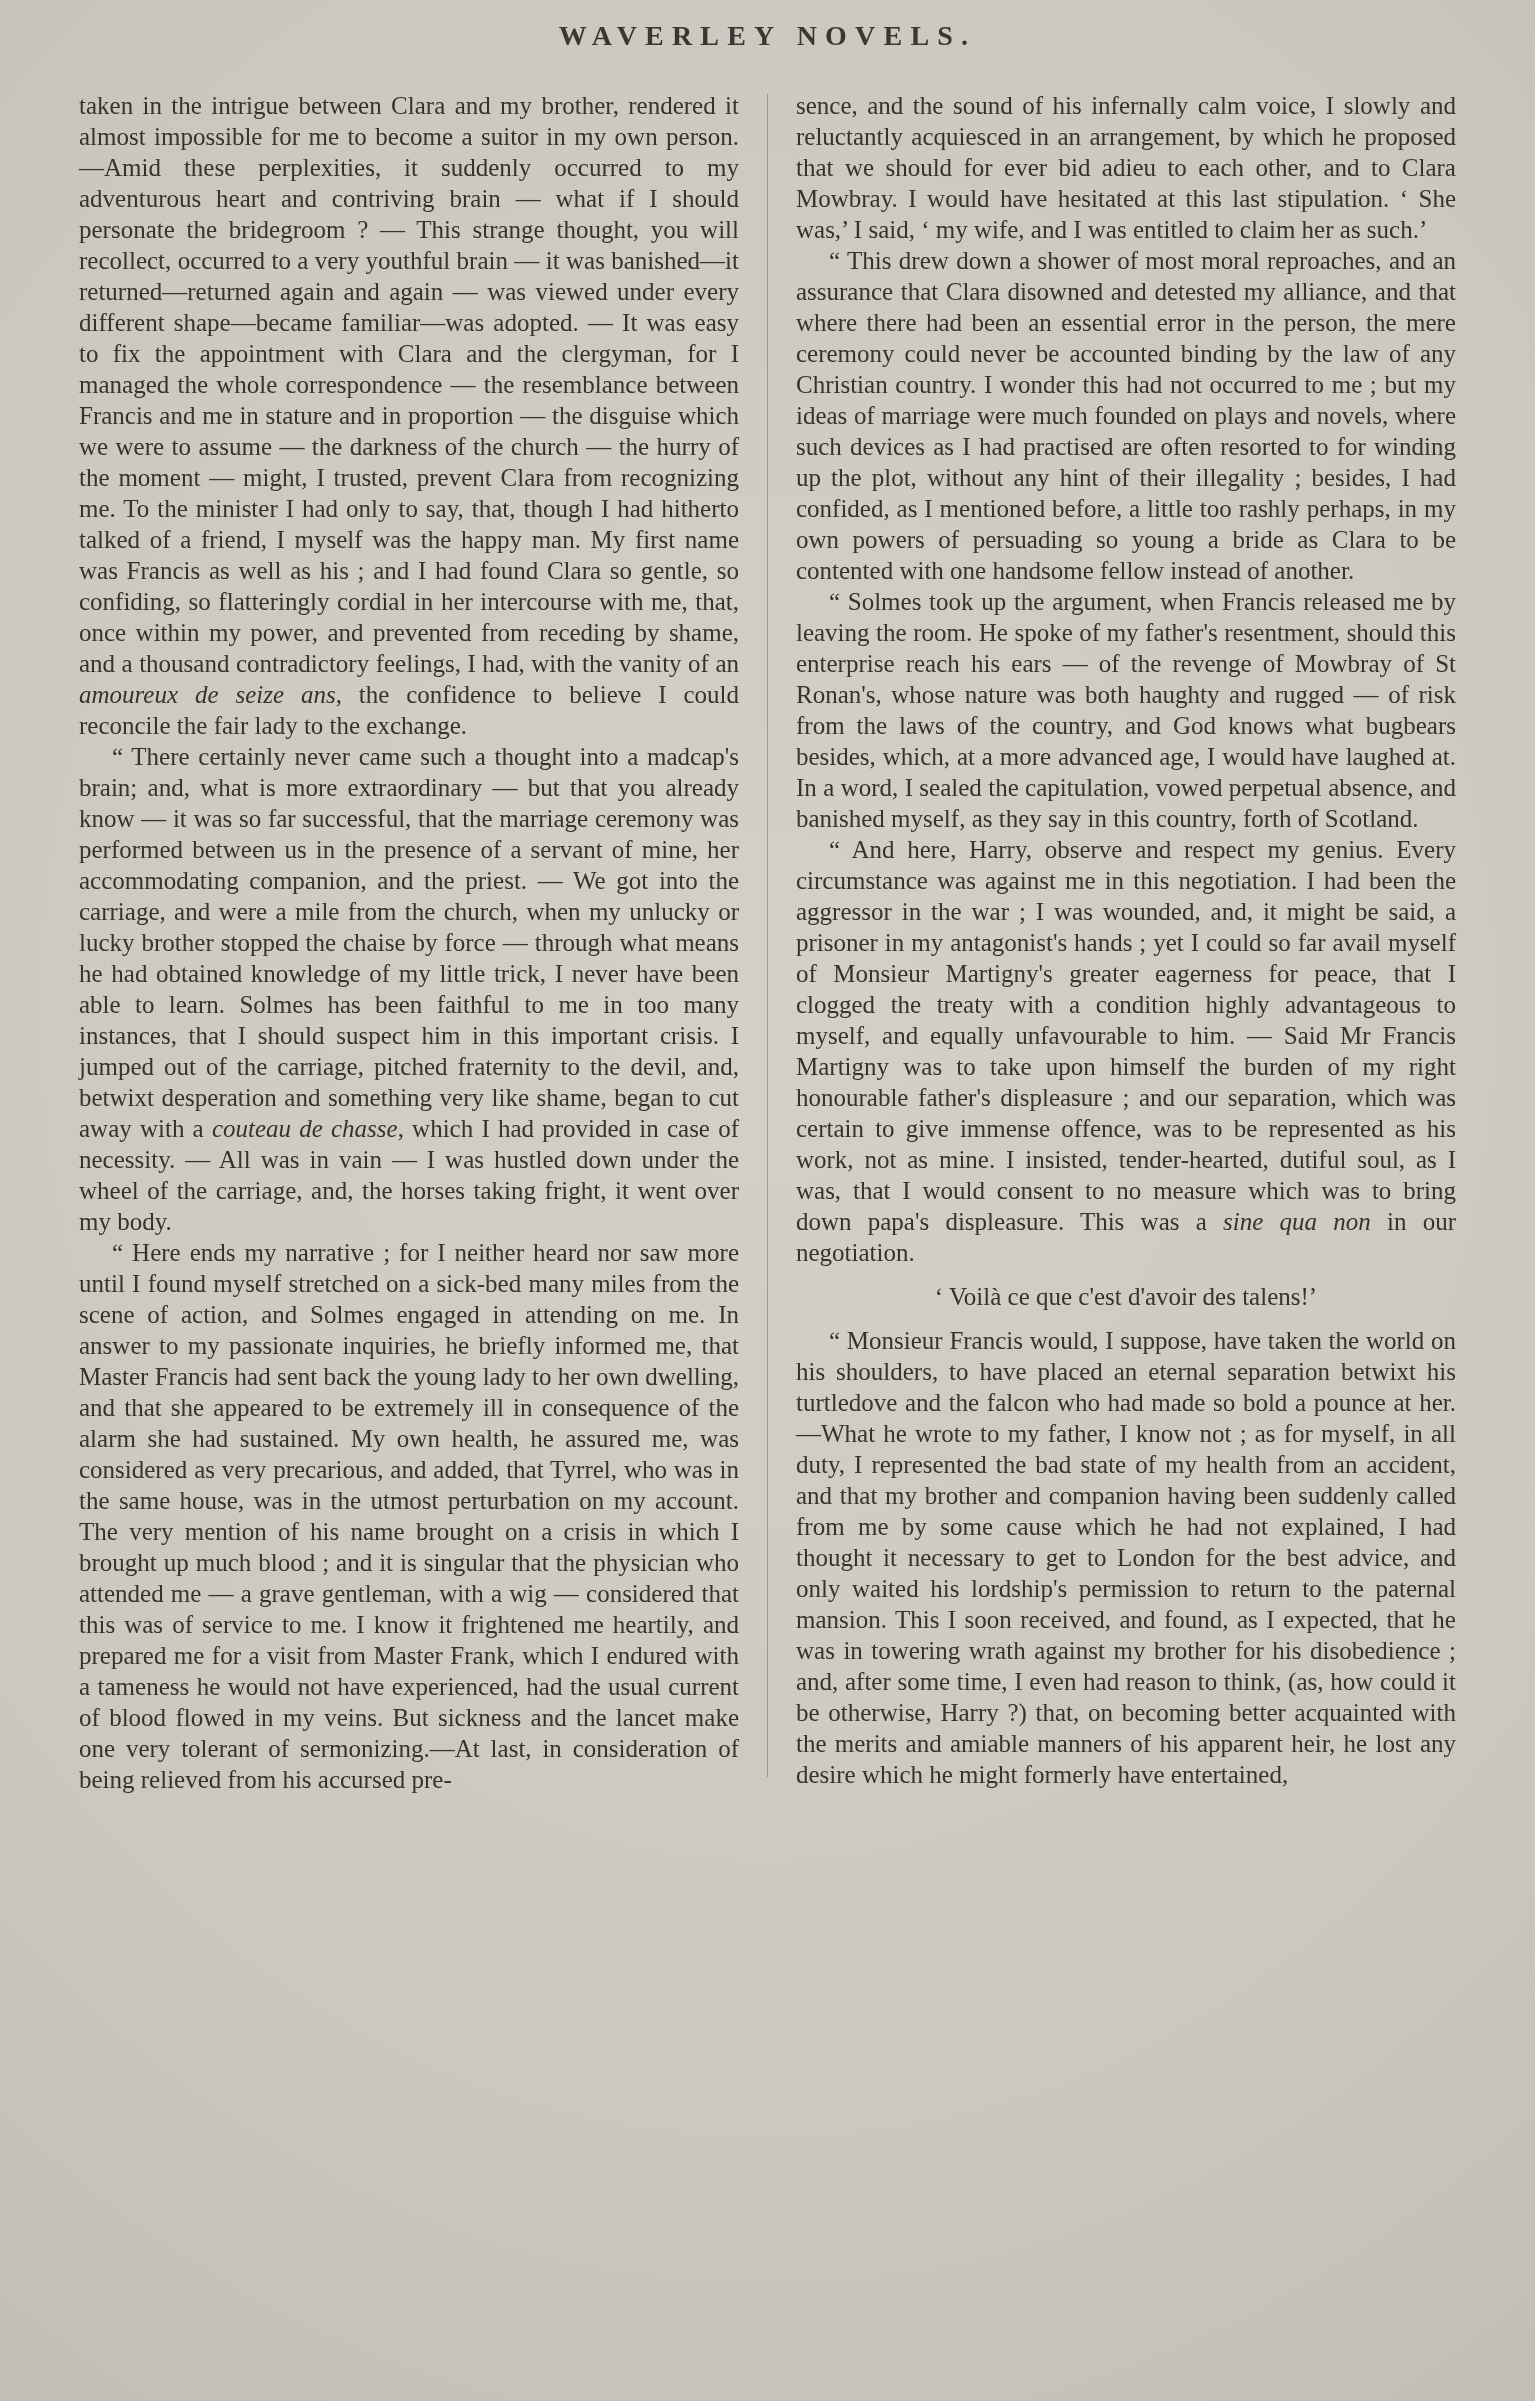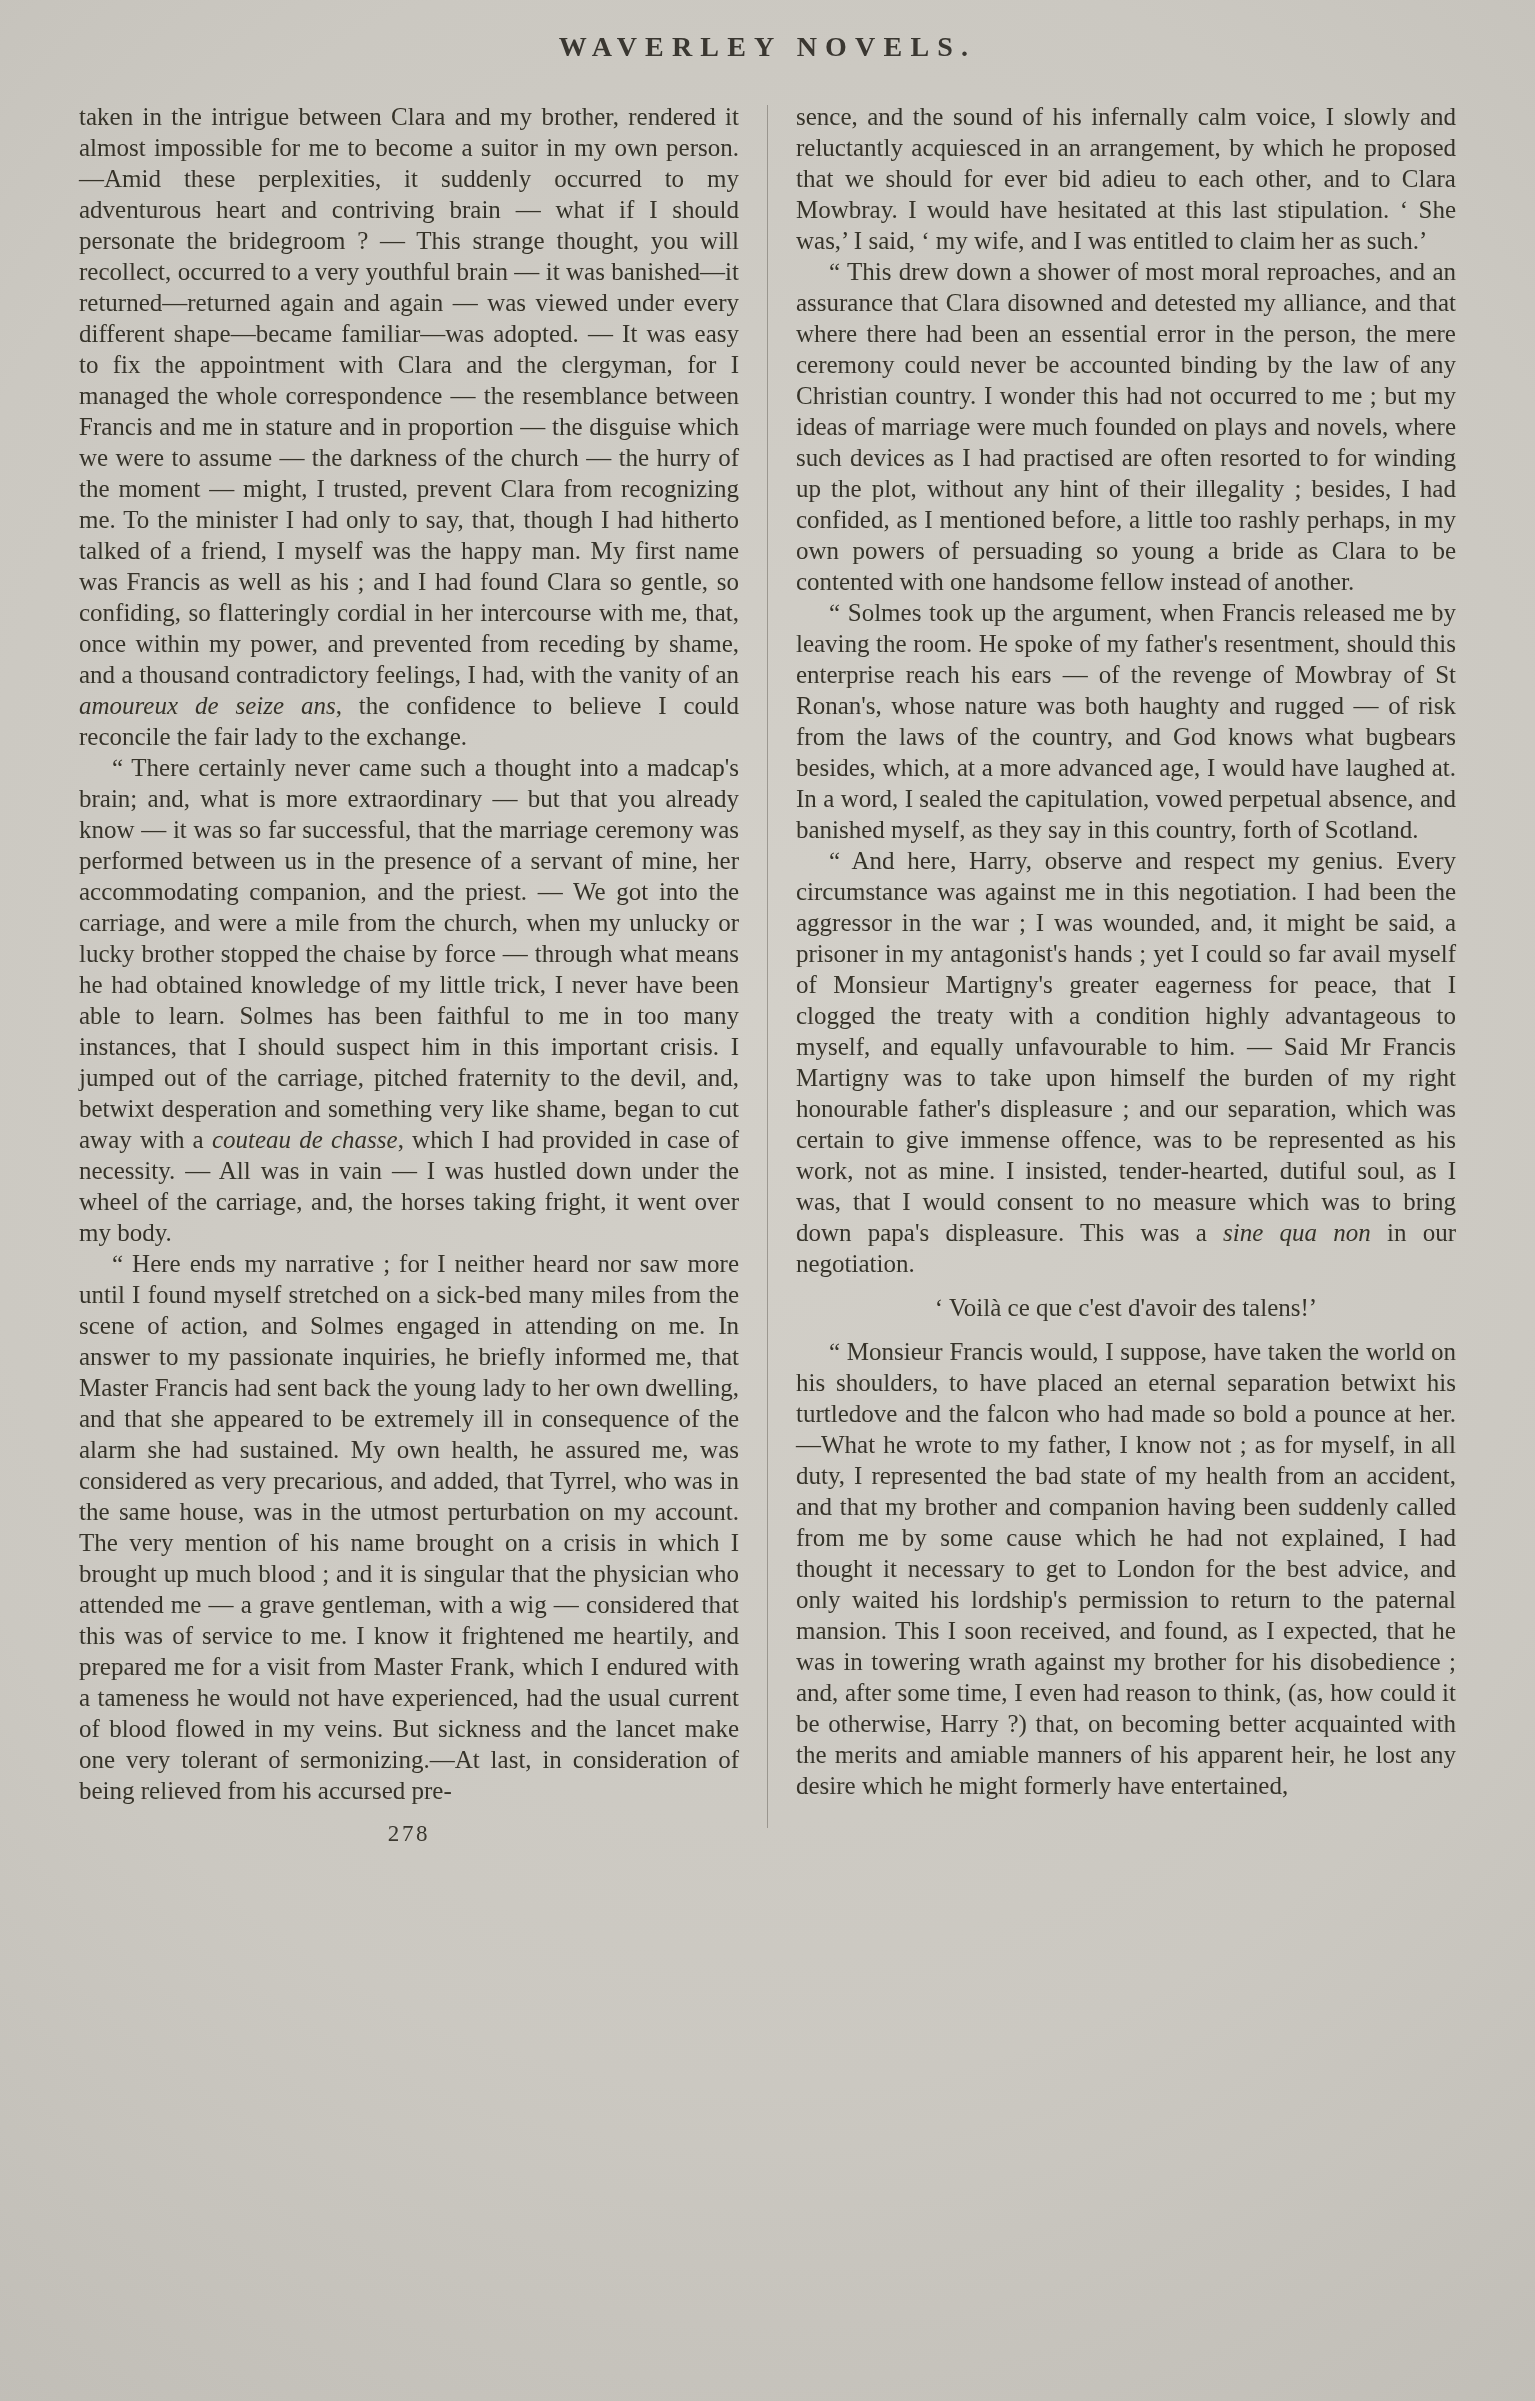--- a/index.html
+++ b/index.html
@@ -13,21 +13,21 @@
   .page {
     position: relative;
     width: 1535px;
     height: 2401px;
     overflow: hidden;
     background:
       radial-gradient(ellipse 120% 90% at 50% 42%, #d3d0c9 0%, #cbc8c1 50%, #bdbab3 88%, #b2afa8 100%);
     color: #35322c;
   }
   .running-header {
-    padding-top: 31px;
+    padding-top: 20px;
     text-align: center;
     font-size: 28px;
     font-weight: bold;
     letter-spacing: 8.2px;
     color: #3a3731;
   }
   .columns {
     display: flex;
     justify-content: space-between;
     padding: 0 79px;
@@ -72,21 +72,20 @@
   <div class="running-header">WAVERLEY NOVELS.</div>
 
   <div class="columns">
 
     <div class="col-wrap">
       <div class="col">
           <p class="para opening"><span>taken in the intrigue between Clara and my brother, rendered it almost impossible for me to become a suitor in my own person.—Amid these perplexities, it suddenly occurred to my adventurous heart and contriving brain — what if I should personate the bridegroom ? — This strange thought, you will recollect, occurred to a very youthful brain — it was banished—it returned—returned again and again — was viewed under every different shape—became familiar—was adopted. — It was easy to fix the appointment with Clara and the clergyman, for I managed the whole correspondence — the resemblance between Francis and me in stature and in proportion — the disguise which we were to assume — the darkness of the church — the hurry of the moment — might, I trusted, prevent Clara from recognizing me. To the minister I had only to say, that, though I had hitherto talked of a friend, I myself was the happy man. My first name was Francis as well as his ; and I had found Clara so gentle, so confiding, so flatteringly cordial in her intercourse with me, that, once within my power, and prevented from receding by shame, and a thousand contradictory feelings, I had, with the vanity of an </span><span class="italic">amoureux de seize ans</span><span>, the confidence to believe I could reconcile the fair lady to the exchange.</span></p>
           <p class="para"><span>“ There certainly never came such a thought into a madcap's brain; and, what is more extraordinary — but that you already know — it was so far successful, that the marriage ceremony was performed between us in the presence of a servant of mine, her accommodating companion, and the priest. — We got into the carriage, and were a mile from the church, when my unlucky or lucky brother stopped the chaise by force — through what means he had obtained knowledge of my little trick, I never have been able to learn. Solmes has been faithful to me in too many instances, that I should suspect him in this important crisis. I jumped out of the carriage, pitched fraternity to the devil, and, betwixt desperation and something very like shame, began to cut away with a </span><span class="italic">couteau de chasse</span><span>, which I had provided in case of necessity. — All was in vain — I was hustled down under the wheel of the carriage, and, the horses taking fright, it went over my body.</span></p>
           <p class="para"><span>“ Here ends my narrative ; for I neither heard nor saw more until I found myself stretched on a sick-bed many miles from the scene of action, and Solmes engaged in attending on me. In answer to my passionate inquiries, he briefly informed me, that Master Francis had sent back the young lady to her own dwelling, and that she appeared to be extremely ill in consequence of the alarm she had sustained. My own health, he assured me, was considered as very precarious, and added, that Tyrrel, who was in the same house, was in the utmost perturbation on my account. The very mention of his name brought on a crisis in which I brought up much blood ; and it is singular that the physician who attended me — a grave gentleman, with a wig — considered that this was of service to me. I know it frightened me heartily, and prepared me for a visit from Master Frank, which I endured with a tameness he would not have experienced, had the usual current of blood flowed in my veins. But sickness and the lancet make one very tolerant of sermonizing.—At last, in consideration of being relieved from his accursed pre-</span></p>
         </div>
-      <div class="page-number">278</div>
     </div>
 
     <div class="divider"></div>
 
     <div class="col-wrap">
       <div class="col">
           <p class="para opening"><span>sence, and the sound of his infernally calm voice, I slowly and reluctantly acquiesced in an arrangement, by which he proposed that we should for ever bid adieu to each other, and to Clara Mowbray. I would have hesitated at this last stipulation. ‘ She was,’ I said, ‘ my wife, and I was entitled to claim her as such.’</span></p>
           <p class="para"><span>“ This drew down a shower of most moral reproaches, and an assurance that Clara disowned and detested my alliance, and that where there had been an essential error in the person, the mere ceremony could never be accounted binding by the law of any Christian country. I wonder this had not occurred to me ; but my ideas of marriage were much founded on plays and novels, where such devices as I had practised are often resorted to for winding up the plot, without any hint of their illegality ; besides, I had confided, as I mentioned before, a little too rashly perhaps, in my own powers of persuading so young a bride as Clara to be contented with one handsome fellow instead of another.</span></p>
           <p class="para"><span>“ Solmes took up the argument, when Francis released me by leaving the room. He spoke of my father's resentment, should this enterprise reach his ears — of the revenge of Mowbray of St Ronan's, whose nature was both haughty and rugged — of risk from the laws of the country, and God knows what bugbears besides, which, at a more advanced age, I would have laughed at. In a word, I sealed the capitulation, vowed perpetual absence, and banished myself, as they say in this country, forth of Scotland.</span></p>
           <p class="para"><span>“ And here, Harry, observe and respect my genius. Every circumstance was against me in this negotiation. I had been the aggressor in the war ; I was wounded, and, it might be said, a prisoner in my antagonist's hands ; yet I could so far avail myself of Monsieur Martigny's greater eagerness for peace, that I clogged the treaty with a condition highly advantageous to myself, and equally unfavourable to him. — Said Mr Francis Martigny was to take upon himself the burden of my right honourable father's displeasure ; and our separation, which was certain to give immense offence, was to be represented as his work, not as mine. I insisted, tender-hearted, dutiful soul, as I was, that I would consent to no measure which was to bring down papa's displeasure. This was a </span><span class="italic">sine qua non</span><span> in our negotiation.</span></p>

